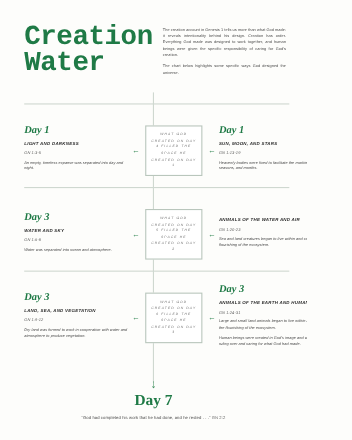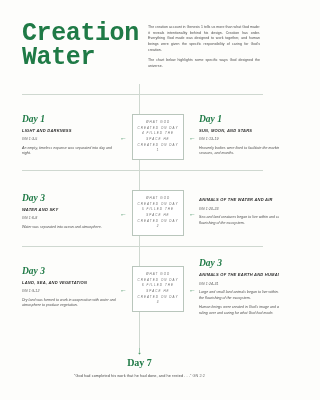--- a/index.html
+++ b/index.html
@@ -169,21 +169,21 @@
   }
   .d7arrow {
     font-size:11px;
     line-height:1;
     color:#3f8f5e;
     margin-bottom:1px;
   }
   .d7title {
     font-family:"Liberation Serif", serif;
     font-weight:bold;
-    font-size:10px;
+    font-size:14px;
     color:#1f7a46;
     line-height:1.1;
   }
   .d7quote {
     margin-top:6px;
     font-size:3.8px;
     color:#4a4a4a;
     letter-spacing:0.08px;
   }
   .d7quote .ref { color:#6d6d6d; }

